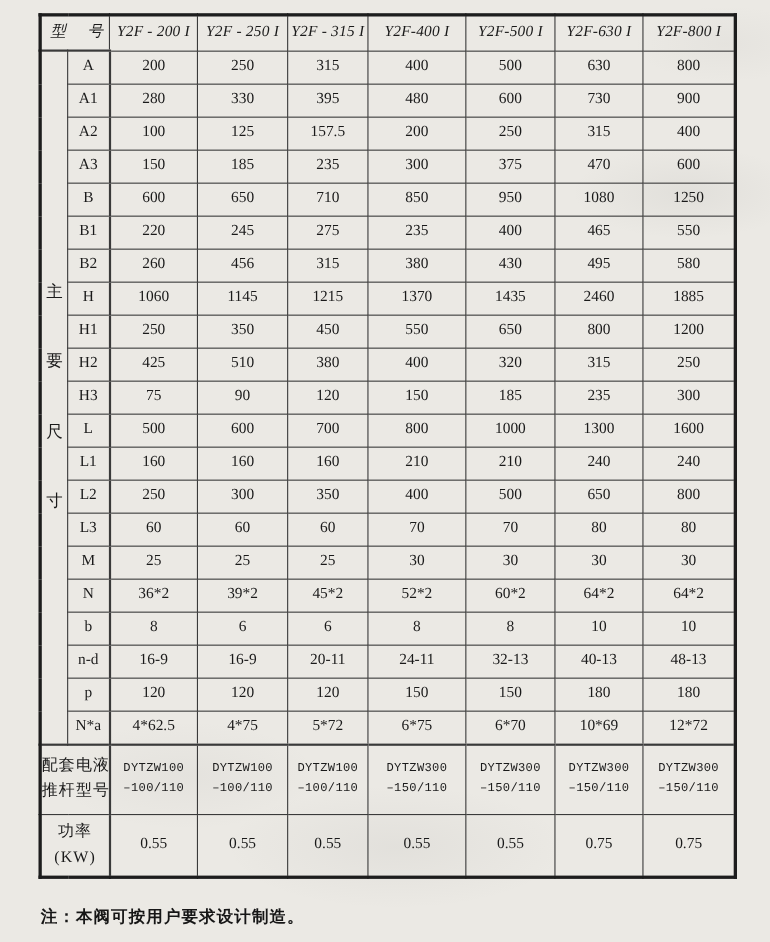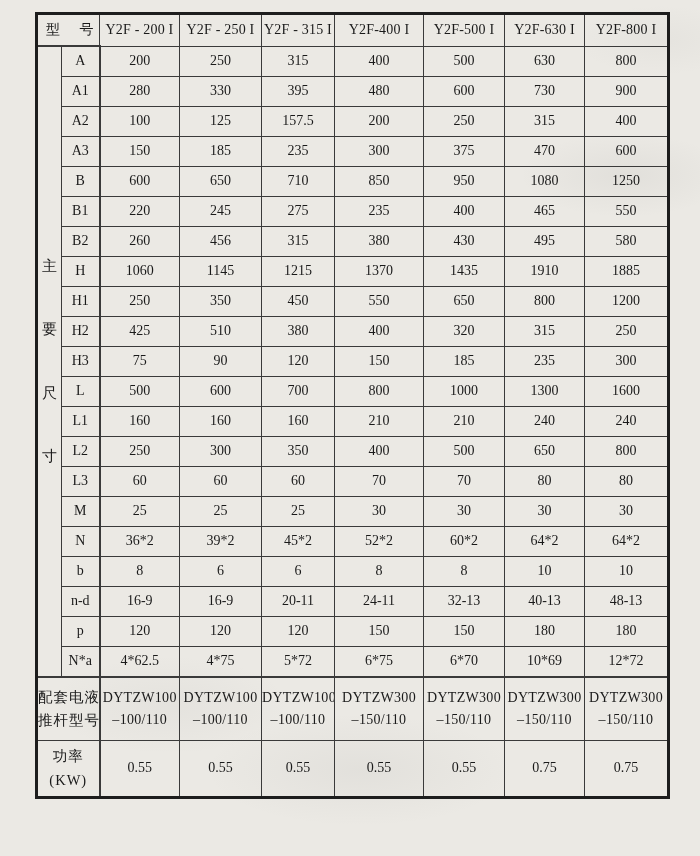--- a/index.html
+++ b/index.html
@@ -22,32 +22,32 @@
     border-collapse:collapse;table-layout:fixed;
     border:3px solid #1d1d1d;
     background:transparent;
   }
   td{
     border:1.5px solid #3a3a3a;
     text-align:center;vertical-align:middle;
     padding:0;font-size:14px;line-height:1.15;
     overflow:hidden;white-space:nowrap;
   }
-  tr.header-row td{height:30px;font-size:14px;}
+  tr.header-row td{height:30px;font-size:14px;font-style:italic;}
   td.model-label{font-size:15px;letter-spacing:8px;text-indent:8px;border-bottom-width:2px;}
   td.model-name{letter-spacing:0.2px;}
   td.vcell{border-right-width:1.5px;}
   .vstack{display:flex;flex-direction:column;align-items:center;justify-content:center;gap:46px;font-size:15px;}
   td.rowlabel{height:29px;font-size:14px;border-right-width:2px;}
   td.val{height:29px;}
-  tr.actuator-row td{height:62px;border-top-width:2px;}
+  tr.actuator-row td{height:62px;border-top-width:2px;font-family:Liberation Mono, monospace;}
   tr.power-row td{height:55px;}
   td.zh-label{font-size:14.5px;letter-spacing:1px;border-right-width:2px;}
   .two-line div{line-height:1.6;}
-  td.act-val div{line-height:1.6;font-size:14px;letter-spacing:0.3px;}
+  td.act-val div{line-height:1.6;font-size:11px;letter-spacing:0.3px;}
   .note{
     position:absolute;left:37px;top:824px;
     font-size:15px;font-weight:bold;letter-spacing:1px;
     color:#161616;
   }
 </style>
 </head>
 <body>
 
 <div class="sheet">
@@ -152,21 +152,21 @@
           <td class="val">495</td>
           <td class="val">580</td>
         </tr>
         <tr>
           <td class="rowlabel">H</td>
           <td class="val">1060</td>
           <td class="val">1145</td>
           <td class="val">1215</td>
           <td class="val">1370</td>
           <td class="val">1435</td>
-          <td class="val">1910</td>
+          <td class="val">2460</td>
           <td class="val">1885</td>
         </tr>
         <tr>
           <td class="rowlabel">H1</td>
           <td class="val">250</td>
           <td class="val">350</td>
           <td class="val">450</td>
           <td class="val">550</td>
           <td class="val">650</td>
           <td class="val">800</td>
@@ -334,13 +334,14 @@
           <td class="val">0.55</td>
           <td class="val">0.55</td>
           <td class="val">0.55</td>
           <td class="val">0.55</td>
           <td class="val">0.55</td>
           <td class="val">0.75</td>
           <td class="val">0.75</td>
         </tr>
       </tbody>
   </table>
+  <div class="note">注：本阀可按用户要求设计制造。</div>
 </div>
 
 </body></html>

